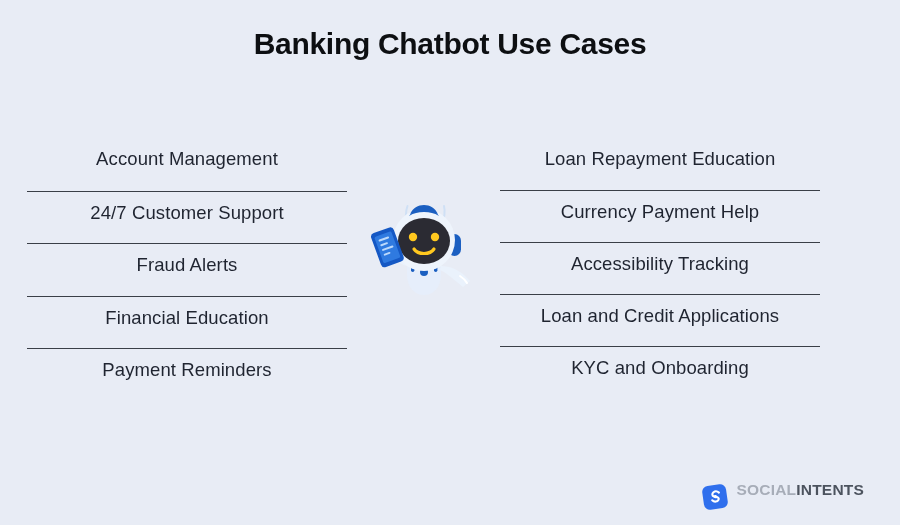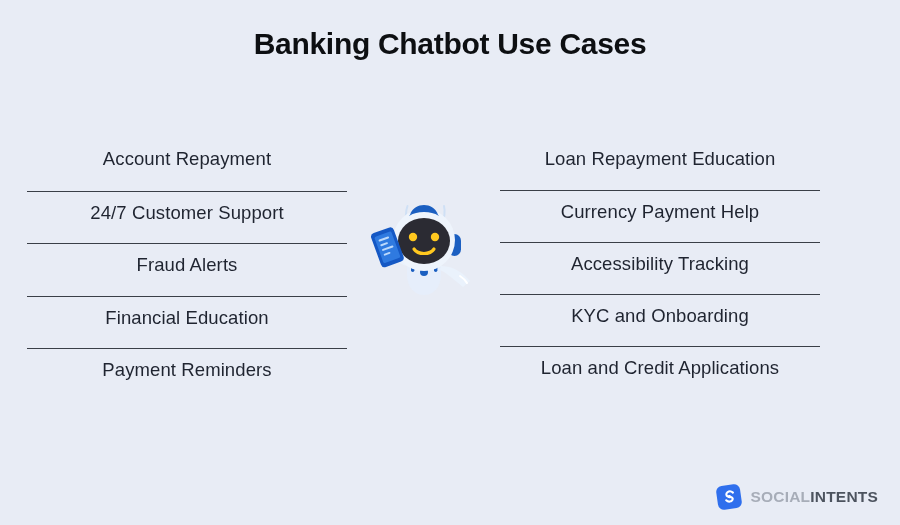--- a/index.html
+++ b/index.html
@@ -67,24 +67,23 @@
     left: 366px;
     top: 196px;
     width: 116px;
     height: 108px;
   }
   .mascot svg { display: block; }
 
   
   .logo {
     position: absolute;
-    right: 22px;
+    right: 36px;
     bottom: 13px;
     display: flex;
-    align-items: center;
     gap: 7px;
   }
   .logo-mark {
     width: 30px;
     height: 30px;
   }
   .logo-text {
     font-size: 15.5px;
     font-weight: bold;
     letter-spacing: 0.2px;
@@ -95,33 +94,33 @@
   .logo-intents { color: #4c535e; }
 </style>
 </head>
 <body>
 
 <div class="page-title">Banking Chatbot Use Cases</div>
 
 <div class="columns">
 
   <div class="column column-left">
-    <div class="use-case-item">Account Repayment</div>
+    <div class="use-case-item">Account Management</div>
     <div class="use-case-item">24/7 Customer Support</div>
     <div class="use-case-item">Fraud Alerts</div>
     <div class="use-case-item">Financial Education</div>
     <div class="use-case-item">Payment Reminders</div>
   </div>
 
   <div class="column column-right">
     <div class="use-case-item">Loan Repayment Education</div>
     <div class="use-case-item">Currency Payment Help</div>
     <div class="use-case-item">Accessibility Tracking</div>
+    <div class="use-case-item">Loan and Credit Applications</div>
     <div class="use-case-item">KYC and Onboarding</div>
-    <div class="use-case-item">Loan and Credit Applications</div>
   </div>
 
 </div>
 
 <div class="mascot">
   <svg width="116" height="108" viewBox="0 0 116 108" xmlns="http://www.w3.org/2000/svg">
 
     <path d="M41 30 C39 20 40 14 41.5 10" stroke="#cfe0f5" stroke-width="2" fill="none" stroke-linecap="round"></path>
     <path d="M76 30 C79 20 79 14 78 10" stroke="#cfe0f5" stroke-width="2" fill="none" stroke-linecap="round"></path>
 

